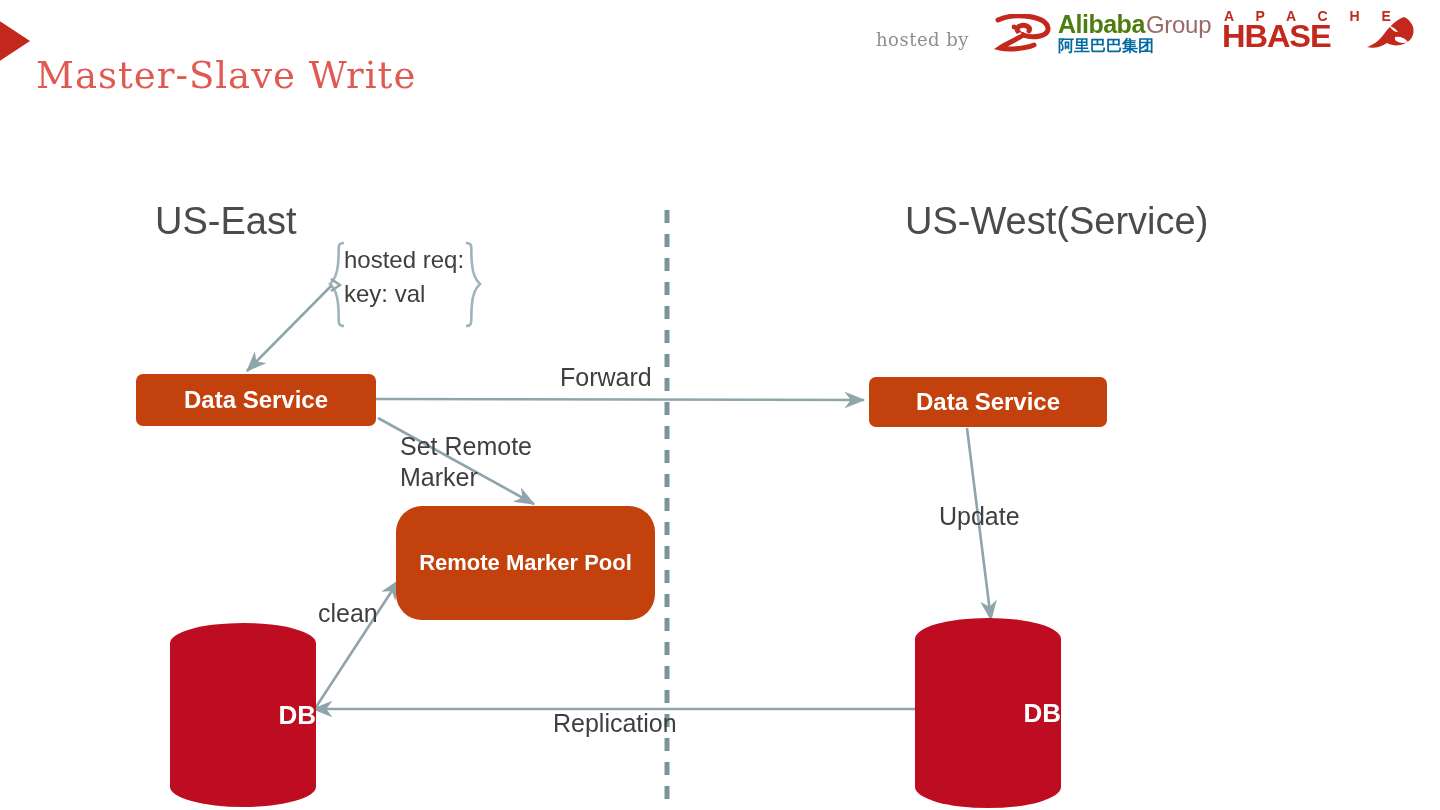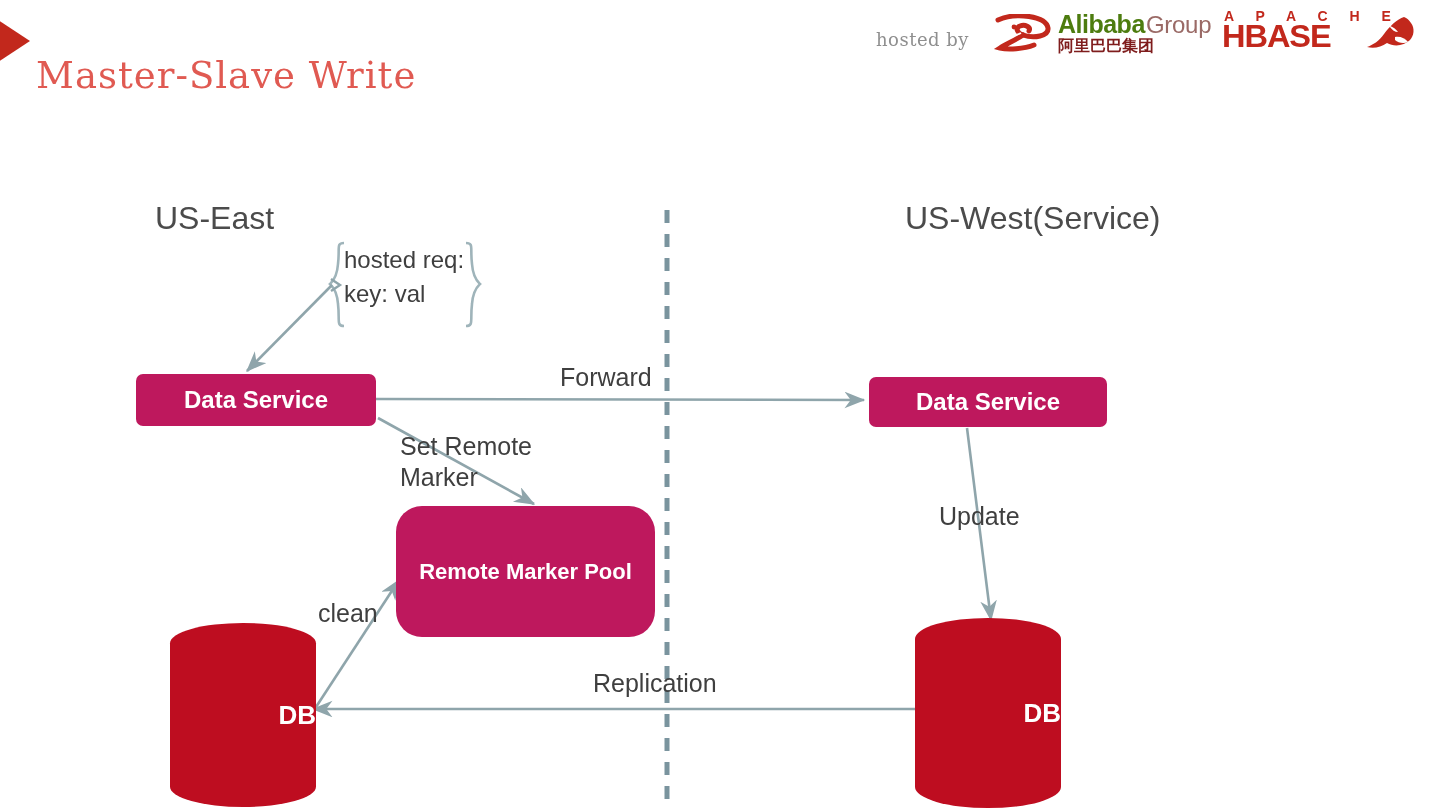--- a/index.html
+++ b/index.html
@@ -81,21 +81,21 @@
     font-size: 24px;
     color: #9a6a66;
     letter-spacing: -0.3px;
   }
   .ali-cn {
     position: absolute;
     left: 68px;
     top: 26px;
     font-size: 16px;
     font-weight: bold;
-    color: #7f1d1d;
+    color: #0369a1;
     letter-spacing: 0px;
     white-space: nowrap;
   }
 
   
   .hbase-logo {
     position: absolute;
     left: 1222px;
     top: 8px;
     width: 200px;
@@ -134,41 +134,41 @@
   .svg-layer {
     position: absolute;
     left: 0;
     top: 0;
     width: 1440px;
     height: 810px;
   }
 
   .region-label {
     position: absolute;
-    font-size: 32px;
+    font-size: 38px;
     color: #4b4b4b;
     white-space: nowrap;
     text-align: center;
   }
   #region-east { left: 155px; top: 200px; }
   #region-west { left: 905px; top: 200px; }
 
   .req-text {
     position: absolute;
     left: 344px;
     top: 243px;
     font-size: 24px;
     color: #3f3f3f;
     line-height: 34px;
     white-space: nowrap;
   }
 
   .node-box {
     position: absolute;
-    background: #be185d;
+    background: #c2410c;
     color: #ffffff;
     font-weight: bold;
     display: flex;
     align-items: center;
     justify-content: center;
     text-align: center;
   }
   #node-ds-east {
     left: 136px; top: 374px;
     width: 240px; height: 52px;
@@ -176,21 +176,21 @@
     font-size: 24px;
   }
   #node-ds-west {
     left: 869px; top: 377px;
     width: 238px; height: 50px;
     border-radius: 7px;
     font-size: 24px;
   }
   #node-marker-pool {
     left: 396px; top: 506px;
-    width: 259px; height: 131px;
+    width: 259px; height: 114px;
     border-radius: 26px;
     font-size: 22px;
   }
 
   .db-node {
     position: absolute;
   }
   #node-db-east { left: 170px; top: 623px; width: 146px; height: 184px; }
   #node-db-west { left: 915px; top: 618px; width: 146px; height: 190px; }
   .db-body {
@@ -216,21 +216,21 @@
     position: absolute;
     font-size: 25px;
     color: #3f3f3f;
     white-space: nowrap;
     line-height: 31px;
   }
   #label-forward { left: 560px; top: 362px; }
   #label-setremote { left: 400px; top: 431px; }
   #label-clean { left: 318px; top: 598px; }
   #label-update { left: 939px; top: 501px; }
-  #label-replication { left: 553px; top: 668px; margin-left: 40px; }
+  #label-replication { left: 553px; top: 708px; }
 </style>
 </head>
 <body>
 
 <div id="slide">
 
   <div class="corner-chevron"></div>
   <div class="slide-title">Master-Slave Write</div>
 
   <div class="hosted-by">hosted by</div>

